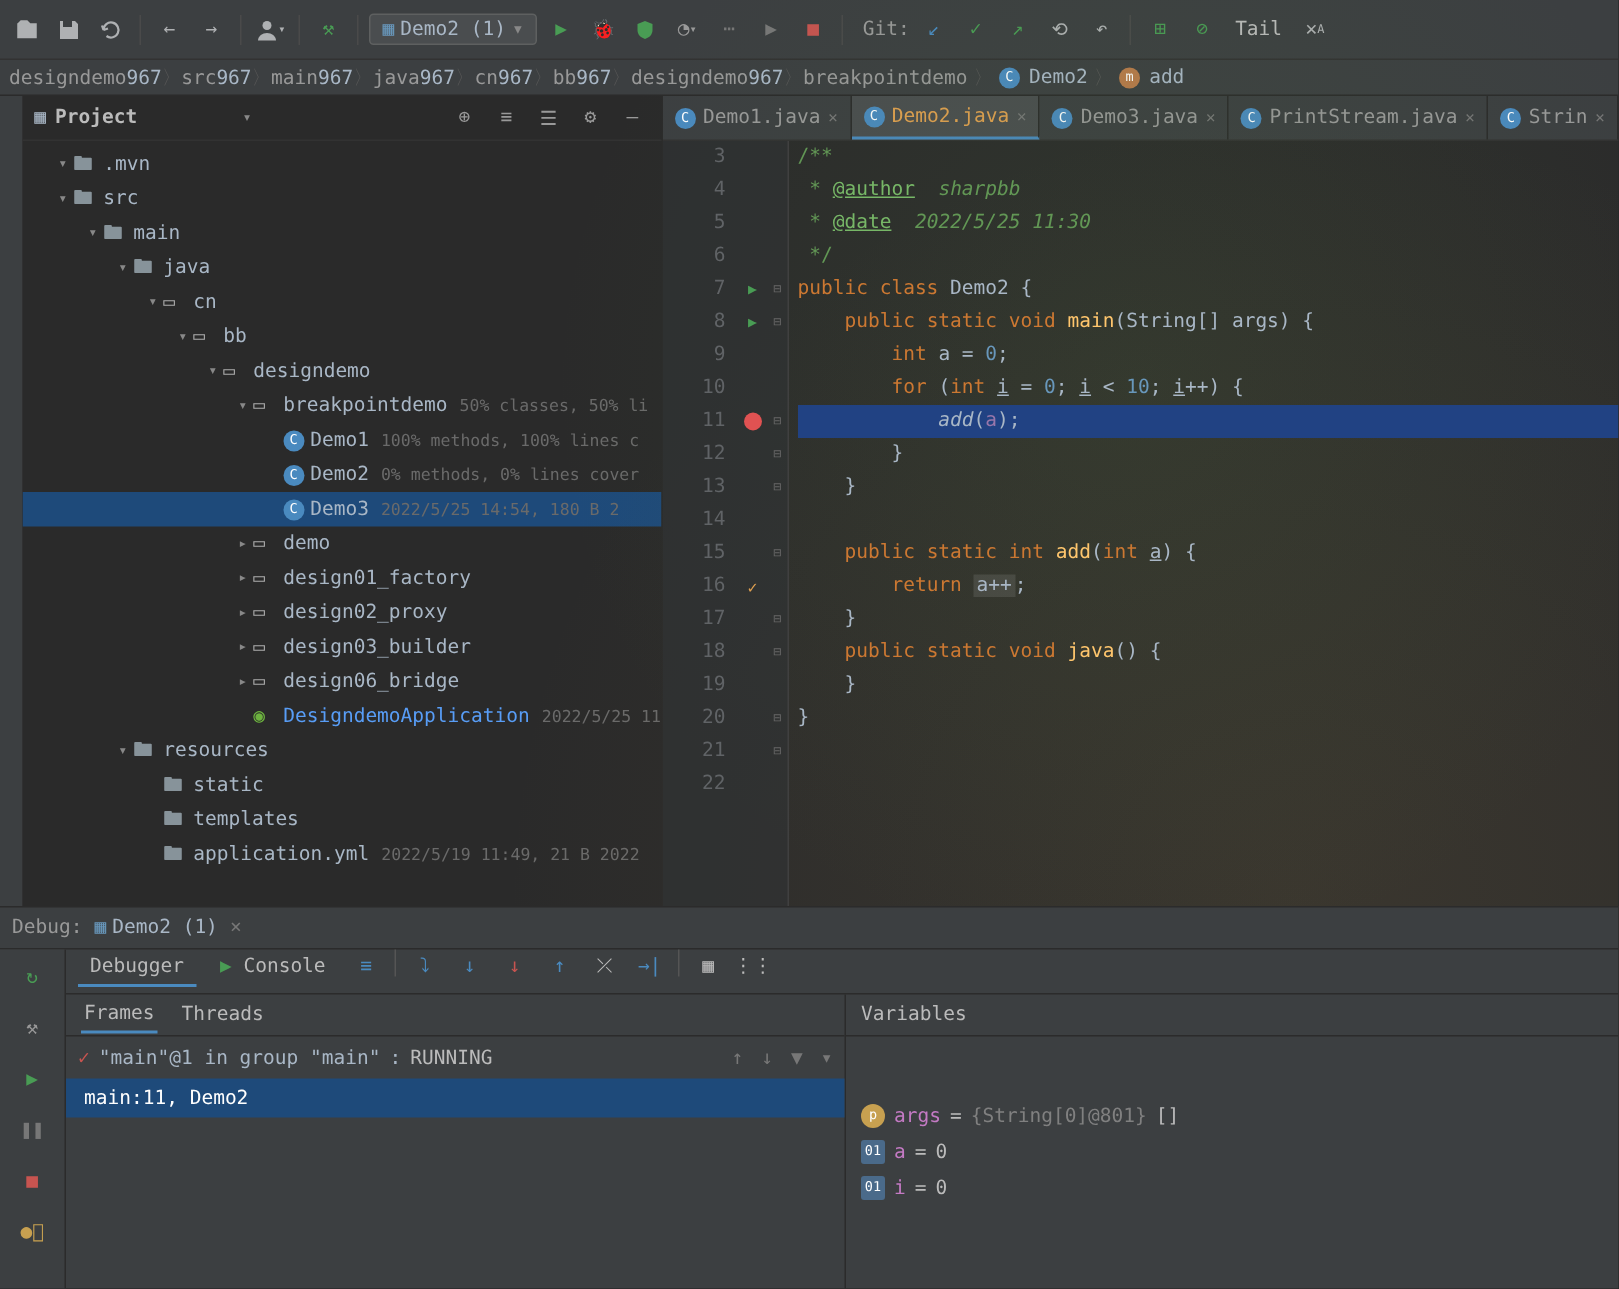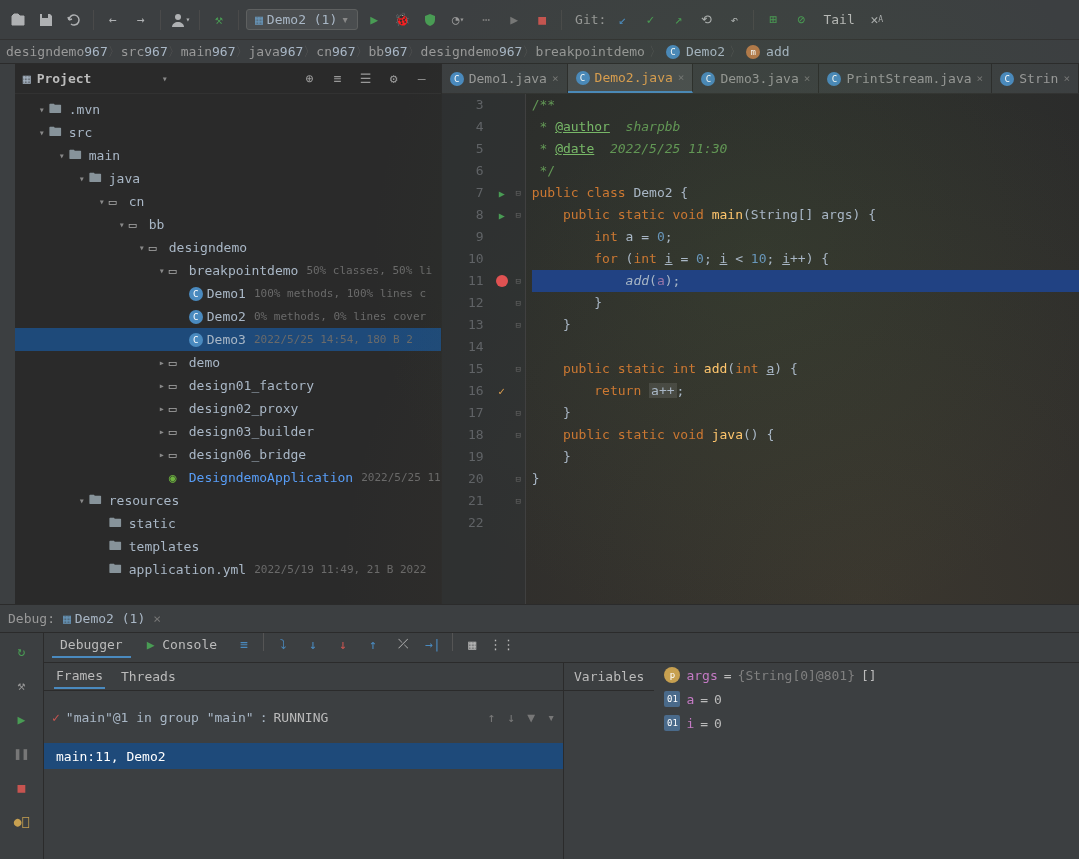--- a/index.html
+++ b/index.html
@@ -91,22 +91,22 @@
 .dl-btn { width: 24px; height: 24px; display: flex; align-items: center; justify-content: center; cursor: pointer; color: #999; }
 .dl-resume { color: #499c54; }
 .dl-stop { color: #c75450; }
 .dl-mute { color: #c7a050; }
 .debug-content { flex: 1; display: flex; flex-direction: column; }
 .debug-toolbar { height: 30px; display: flex; align-items: flex-start; padding: 0 8px; gap: 8px; border-bottom: 1px solid #2b2b2b; }
 .db-tab { padding: 4px 8px; cursor: pointer; color: #bbb; }
 .db-tab.active { border-bottom: 2px solid #4a8abf; }
 .db-icon-btn { width: 22px; height: 22px; color: #bbb; cursor: pointer; display: flex; align-items: center; justify-content: center; }
 .debug-split { display: flex; flex: 1; }
-.frames-col { width: 520px; border-right: 1px solid #2b2b2b; display: flex; flex-direction: column; gap: 12px; }
-.vars-col { flex: 1; display: flex; flex-direction: row; }
+.frames-col { width: 520px; border-right: 1px solid #2b2b2b; display: flex; flex-direction: column; }
+.vars-col { flex: 1; display: flex; flex-direction: column; gap: 41px; }
 .sub-tabs { height: 28px; display: flex; align-items: center; padding: 0 10px; gap: 14px; border-bottom: 1px solid #2b2b2b; }
 .sub-tabs .tab { color: #bbb; cursor: pointer; padding: 4px 2px; }
 .sub-tabs .tab.active { border-bottom: 2px solid #4a8abf; }
 .sub-tabs .title { color: #bbb; }
 .thread-row { height: 28px; display: flex; align-items: center; padding: 0 8px; gap: 6px; }
 .thread-row .check { color: #c75450; }
 .thread-row .tname { color: #a9b7c6; }
 .thread-row .status { color: #bbb; }
 .thread-row .ctrl { color: #777; margin-left: 6px; }
 .frame-row { height: 26px; display: flex; align-items: center; padding: 0 12px; background: #1e4a7a; }

